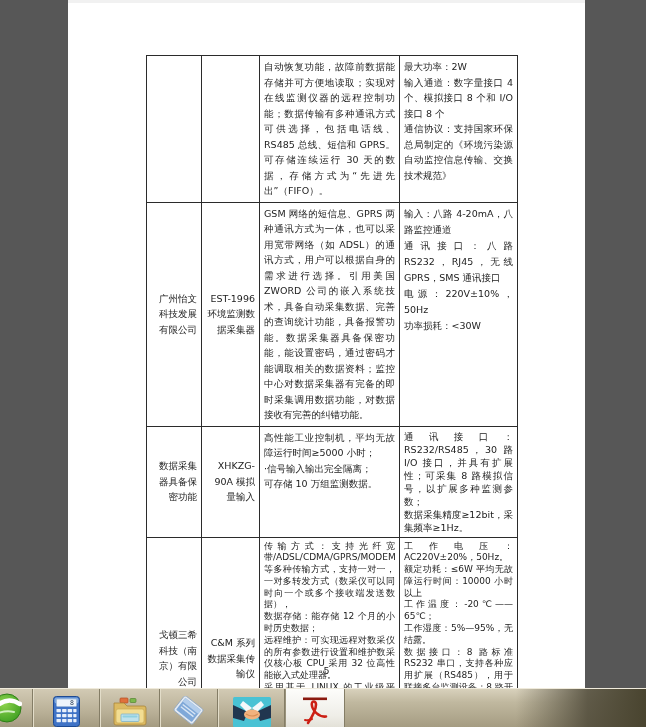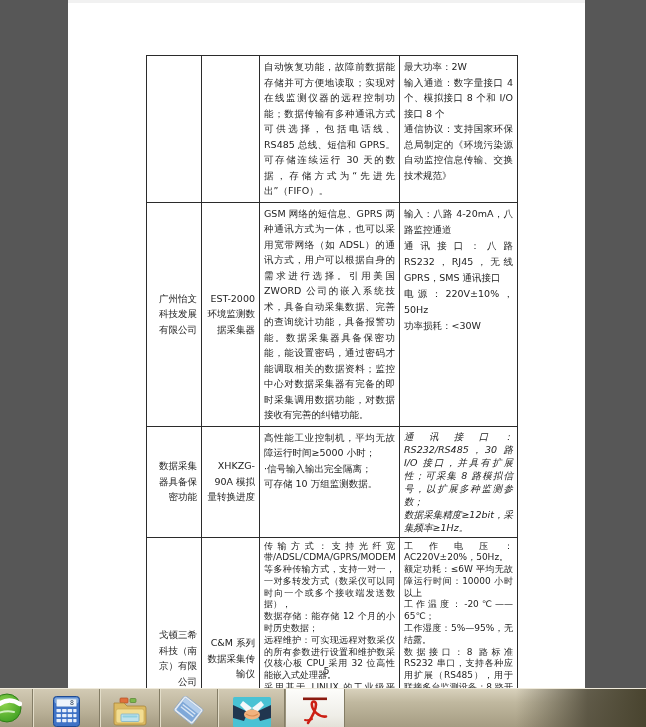--- a/index.html
+++ b/index.html
@@ -39,21 +39,21 @@
   td.c-desc, td.c-specs {
     vertical-align:top;
     text-align:justify;
     white-space:pre-line;
   }
   tr.r1 { height:130px; }
   tr.r2 { height:187px; }
   tr.r3 { height:80px;  }
   tr.r4 { height:199px; }
   tr.r2 td.c-specs { line-height:16px; }
-  tr.r3 td.c-specs { line-height:13px;font-style:italic; }
+  tr.r3 td.c-specs { line-height:13px; }
   tr.r4 td.c-desc, tr.r4 td.c-specs { font-size:9px; line-height:11.8px; }
   .page-number {
     position:absolute; left:0; top:662px; width:100%;
     text-align:center; font-size:9.5px; color:#222;
   }
   
   .taskbar {
     position:absolute; left:0; top:688px; width:646px; height:39px;
     background:linear-gradient(180deg,#d8d1bc 0%,#c0b89f 35%,#a59c82 100%);
     border-top:1px solid #efeadb;
@@ -102,30 +102,30 @@
         <tr class="r1">
           <td class="c-company"></td>
           <td class="c-model"></td>
           <td class="c-desc">自动恢复功能，故障前数据能存储并可方便地读取；实现对在线监测仪器的远程控制功能；数据传输有多种通讯方式可供选择，包括电话线、RS485 总线、短信和 GPRS。可存储连续运行 30 天的数据，存储方式为“先进先出”（FIFO）。</td>
           <td class="c-specs">最大功率：2W
 输入通道：数字量接口 4 个、模拟接口 8 个和 I/O 接口 8 个
 通信协议：支持国家环保总局制定的《环境污染源自动监控信息传输、交换技术规范》</td>
         </tr>
         <tr class="r2">
           <td class="c-company">广州怡文科技发展有限公司</td>
-          <td class="c-model">EST-2000 环境监测数据采集器</td>
+          <td class="c-model">EST-1996 环境监测数据采集器</td>
           <td class="c-desc">GSM 网络的短信息、GPRS 两种通讯方式为一体，也可以采用宽带网络（如 ADSL）的通讯方式，用户可以根据自身的需求进行选择。引用美国 ZWORD 公司的嵌入系统技术，具备自动采集数据、完善的查询统计功能，具备报警功能。数据采集器具备保密功能，能设置密码，通过密码才能调取相关的数据资料；监控中心对数据采集器有完备的即时采集调用数据功能，对数据接收有完善的纠错功能。</td>
           <td class="c-specs">输入：八路 4-20mA，八路监控通道
 通讯接口：八路 RS232，RJ45，无线 GPRS，SMS 通讯接口
 电源：220V±10%，50Hz
 功率损耗：&lt;30W</td>
         </tr>
         <tr class="r3">
           <td class="c-company">数据采集器具备保密功能</td>
-          <td class="c-model">XHKZG-90A 模拟量转换进度</td>
+          <td class="c-model">XHKZG-90A 模拟量输入</td>
           <td class="c-desc">高性能工业控制机，平均无故障运行时间≥5000 小时；
 ·信号输入输出完全隔离；
 可存储 10 万组监测数据。</td>
           <td class="c-specs">通讯接口：RS232/RS485，30 路 I/O 接口，并具有扩展性；可采集 8 路模拟信号，以扩展多种监测参数；
 数据采集精度≥12bit，采集频率≥1Hz。</td>
         </tr>
         <tr class="r4">
           <td class="c-company">戈顿三希科技（南京）有限公司</td>
           <td class="c-model">C&amp;M 系列数据采集传输仪</td>
           <td class="c-desc">传输方式：支持光纤宽带/ADSL/CDMA/GPRS/MODEM 等多种传输方式，支持一对一，一对多转发方式（数采仪可以同时向一个或多个接收端发送数据），

